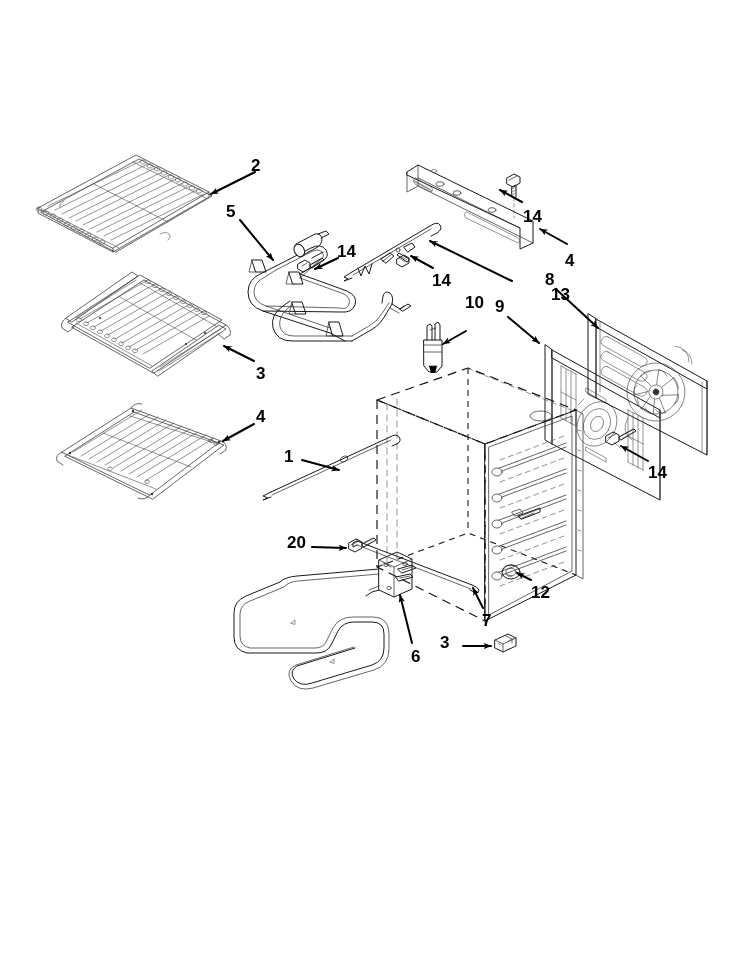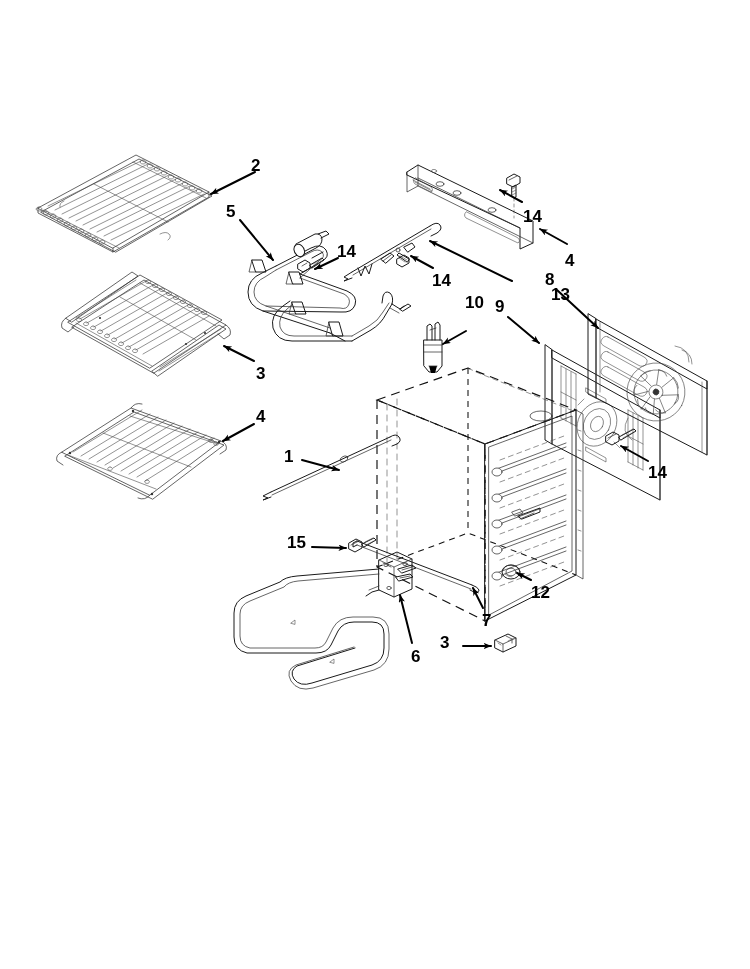--- a/index.html
+++ b/index.html
@@ -568,19 +568,19 @@
   <div class="callout-label" style="left:523px;top:208px;">14</div>
   <div class="callout-label" style="left:565px;top:252px;">4</div>
   <div class="callout-label" style="left:514px;top:286px;margin-left:37px;">13</div>
   <div class="callout-label" style="left:545px;top:271px;">8</div>
   <div class="callout-label" style="left:495px;top:298px;">9</div>
   <div class="callout-label" style="left:465px;top:294px;">10</div>
   <div class="callout-label" style="left:256px;top:365px;">3</div>
   <div class="callout-label" style="left:256px;top:408px;">4</div>
   <div class="callout-label" style="left:284px;top:448px;">1</div>
   <div class="callout-label" style="left:648px;top:464px;">14</div>
-  <div class="callout-label" style="left:287px;top:534px;">15</div>
+  <div class="callout-label" style="left:287px;top:534px;">20</div>
   <div class="callout-label" style="left:531px;top:584px;">12</div>
   <div class="callout-label" style="left:482px;top:612px;">7</div>
   <div class="callout-label" style="left:411px;top:648px;">6</div>
   <div class="callout-label" style="left:440px;top:634px;">3</div>
 
 </div>
 
 </body></html>

